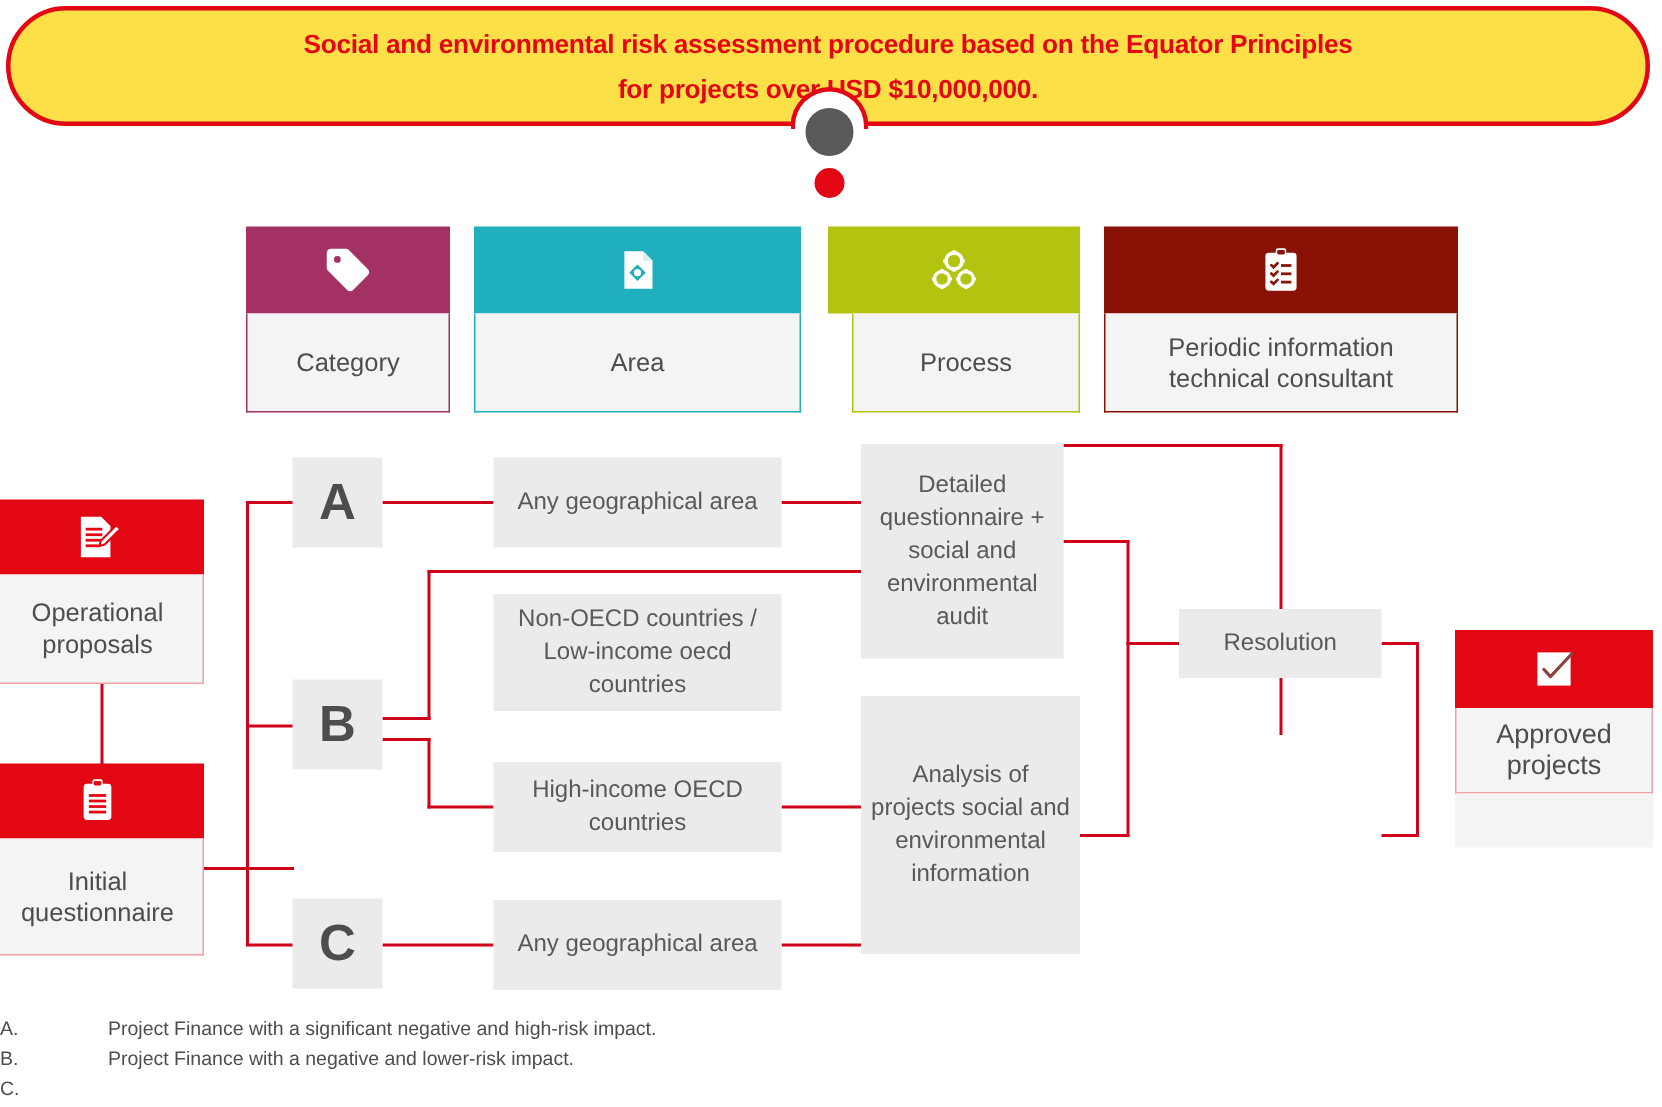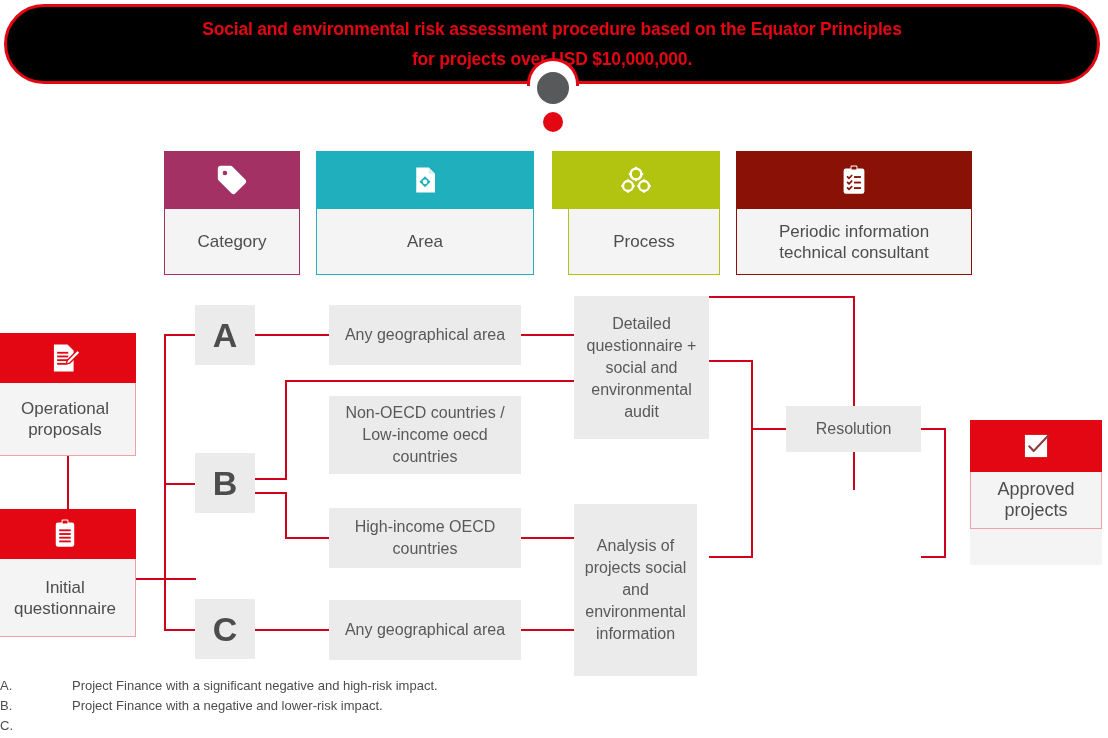--- a/index.html
+++ b/index.html
@@ -8,21 +8,21 @@
     background:#ffffff;
     font-family:"Liberation Sans", sans-serif;
     overflow:hidden;
   }
   #stage{position:relative;width:1108px;height:738px;}
 
   
   .banner{
     position:absolute;left:4px;top:4px;width:1096px;height:80px;
     border:3px solid #E30613;border-radius:40px;
-    box-sizing:border-box;background:#000000;
+    box-sizing:border-box;background:#fde047;
     display:flex;flex-direction:column;align-items:center;justify-content:center;
     z-index:3;
   }
   .banner-line{
     color:#E30613;font-weight:bold;font-size:17.5px;line-height:30px;
     letter-spacing:-0.2px;text-align:center;white-space:nowrap;
   }
   
   .bump{
     position:absolute;left:527px;top:58px;width:52px;height:28px;
@@ -276,21 +276,21 @@
   <div class="gbox" style="left:329px;top:396px;width:192px;height:78px;padding:0 6px;">
     <span>Non-OECD countries / Low-income oecd countries</span>
   </div>
   <div class="gbox" style="left:329px;top:600px;width:192px;height:60px;padding:0 8px;">
     <span>Any geographical area</span>
   </div>
 
   <div class="gbox" style="left:574px;top:296px;width:135px;height:143px;padding:0 6px;align-items:center;">
     <span>Detailed questionnaire + social and environmental audit</span>
   </div>
-  <div class="gbox" style="left:574px;top:504px;width:123px;height:172px;padding:0 6px;text-align:center;">
+  <div class="gbox" style="left:574px;top:464px;width:146px;height:172px;padding:0 6px;text-align:center;">
     <span>Analysis of projects social and environmental information</span>
   </div>
   <div class="gbox" style="left:786px;top:406px;width:135px;height:46px;padding:0 6px;">
     <span>Resolution</span>
   </div>
 
   <div class="card" style="left:970px;top:420px;width:132px;">
     <div class="card-head" style="background:#E30613;height:52px;">
       <span>
         <svg width="32" height="32" viewBox="0 0 26 26">

